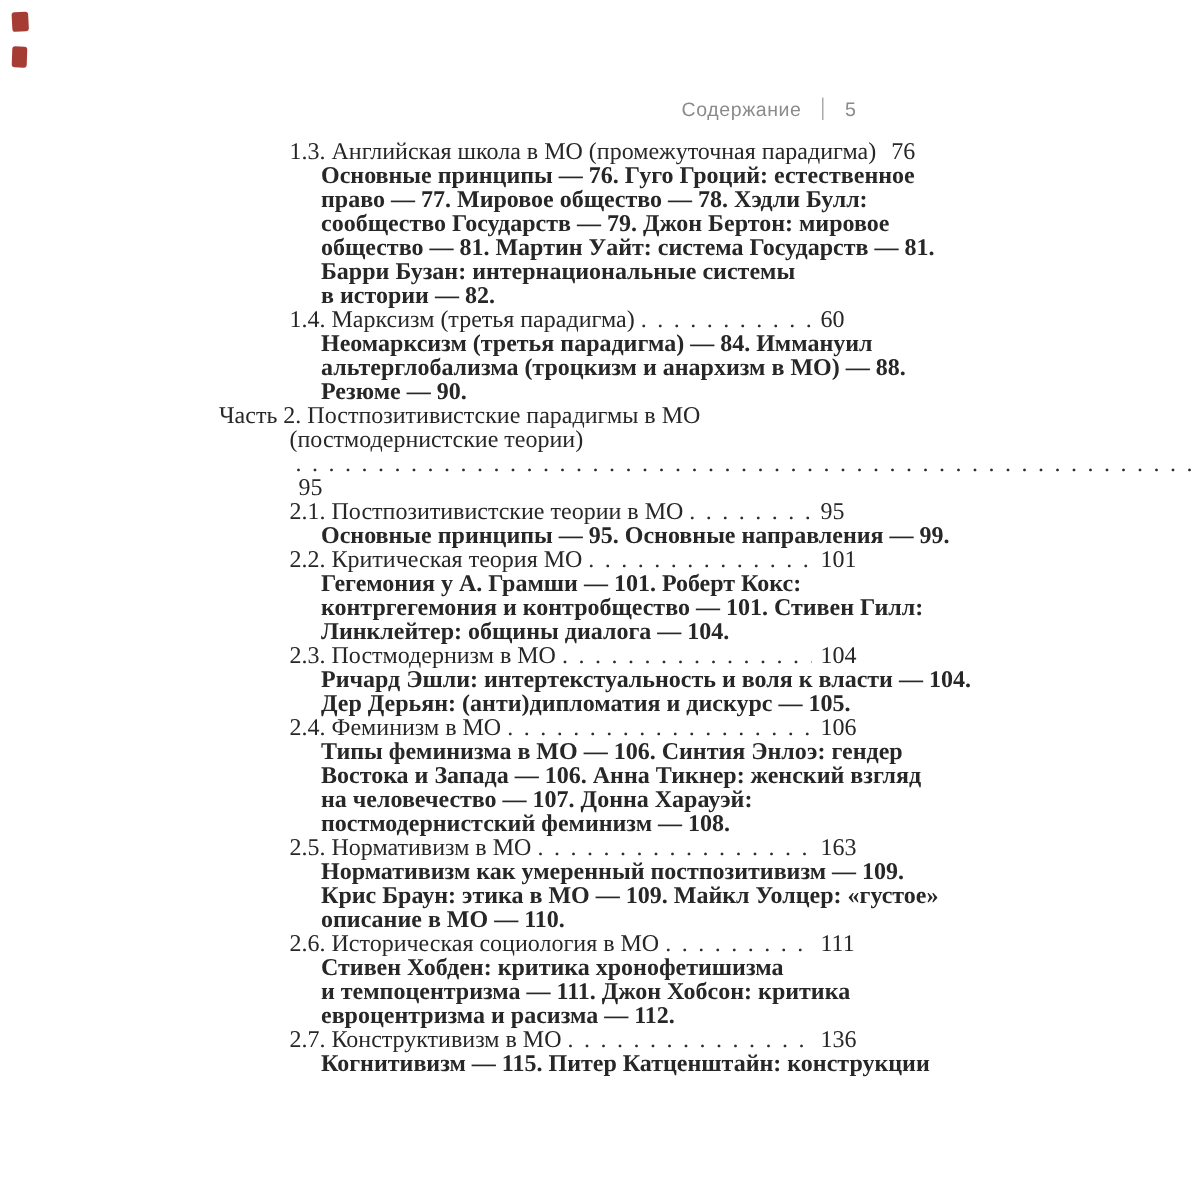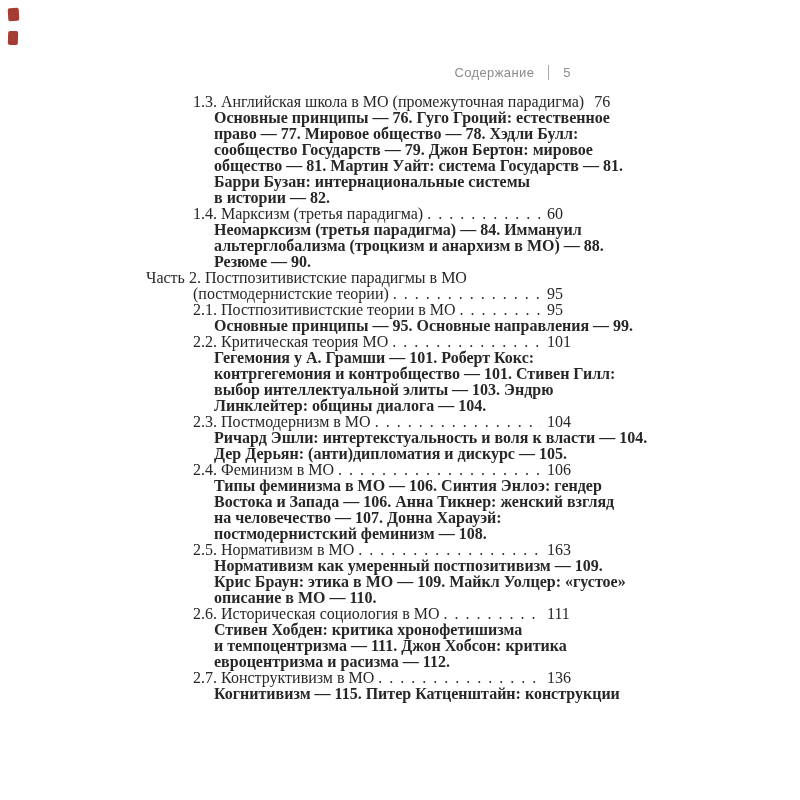--- a/index.html
+++ b/index.html
@@ -10,21 +10,21 @@
        font-family:"Liberation Sans","DejaVu Sans",sans-serif;color:#8b8b8b;
        font-size:13px;letter-spacing:.4px;}
   .hdr .bar{width:1px;height:15px;background:#aaaaaa;}
   
   .toc{position:absolute;left:146px;top:94px;width:425px;font-size:16px;line-height:16px;}
   .row{display:flex;align-items:baseline;}
   .sec{margin-left:47px;}
   .det{margin-left:68px;white-space:nowrap;font-weight:bold;}
   .lbl{white-space:nowrap;}
   .b{font-weight:normal;}
-  .part2{margin-left:47px;}
+  .part2{margin-left:47px;flex-direction:column;}
   .dots{flex:1 1 auto;overflow:hidden;white-space:nowrap;letter-spacing:1.5px;
         padding-left:4px;color:#2e2e2e;}
   .dots::after{content:". . . . . . . . . . . . . . . . . . . . . . . . . . . . . . . . . . . . . . . . . . . . . . . . . . . . . . . . . . . . . . . . . . . . . . . .";}
   .pg{min-width:24px;text-align:left;padding-left:6px;}
   
   .mark{position:absolute;border-radius:2px;opacity:.92;}
   .m1{left:8px;top:8px;width:11px;height:13px;transform:rotate(-3deg);}
   .m2{left:8px;top:31px;width:10px;height:14px;transform:rotate(2deg);}
 </style>
 </head>
@@ -80,21 +80,20 @@
     </div>
     <div class="det">Основные принципы — 95. Основные направления — 99.</div>
 
     <div class="row sec">
       <span class="lbl">2.2. Критическая теория МО</span>
       <span class="dots"></span>
       <span class="pg">101</span>
     </div>
     <div class="det">Гегемония у А. Грамши — 101. Роберт Кокс:</div>
     <div class="det">контргегемония и контробщество — 101. Стивен Гилл:</div>
-    <div class="det">выбор интеллектуальной элиты — 103. Эндрю</div>
     <div class="det">Линклейтер: общины диалога — 104.</div>
 
     <div class="row sec">
       <span class="lbl">2.3. Постмодернизм в МО</span>
       <span class="dots"></span>
       <span class="pg">104</span>
     </div>
     <div class="det">Ричард Эшли: интертекстуальность и воля к власти — 104.</div>
     <div class="det">Дер Дерьян: (анти)дипломатия и дискурс — 105.</div>
 

